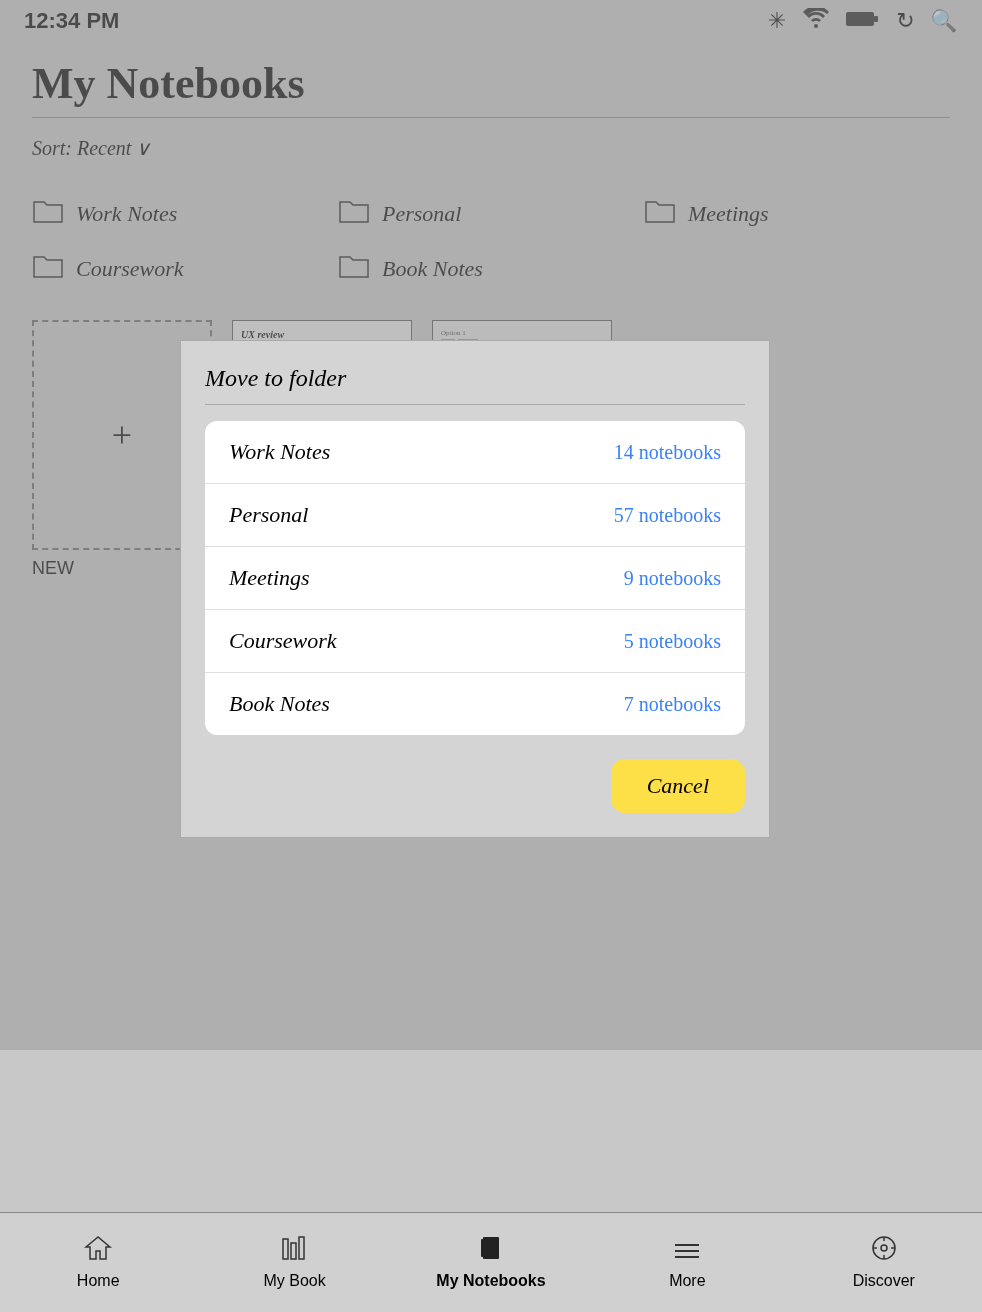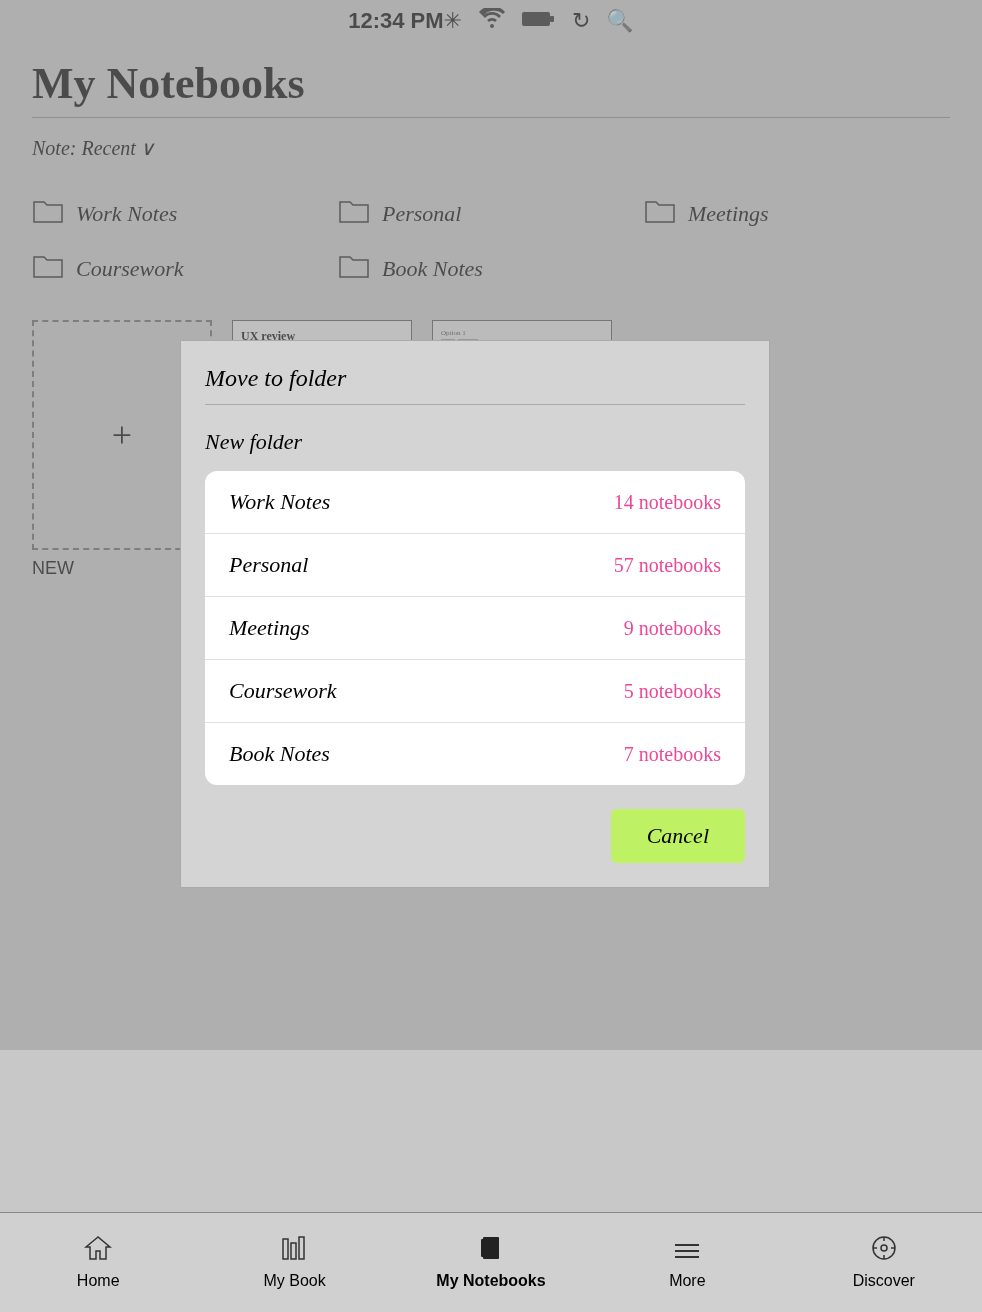--- a/index.html
+++ b/index.html
@@ -8,21 +8,21 @@
       height: 1312px;
       background: #c8c8c8;
       font-family: Georgia, 'Times New Roman', serif;
       position: relative;
       overflow: hidden;
     }
 
     
     .status-bar {
       display: flex;
-      justify-content: center;
+      justify-content: space-between;
       align-items: center;
       padding: 8px 24px;
       background: #c8c8c8;
     }
     .status-time {
       font-size: 22px;
       font-weight: bold;
       font-family: -apple-system, sans-serif;
     }
     .status-icons {
@@ -193,41 +193,42 @@
     }
     .folder-list-item:last-child {
       border-bottom: none;
     }
     .folder-list-name {
       font-size: 22px;
       font-style: italic;
     }
     .folder-list-count {
       font-size: 20px;
-      color: #ec4899;
+      color: #3b82f6;
     }
 
     
     .dialog-buttons {
       display: flex;
       justify-content: flex-end;
       gap: 12px;
     }
     .btn {
       padding: 14px 36px;
       font-size: 22px;
       font-family: Georgia, serif;
       font-style: italic;
       border: none;
       border-radius: 6px;
       background: #c0c0c0;
       cursor: pointer;
     }
     .btn-cancel {
-      background: #bef264;
+      background: #fde047;
+      border-radius: 14px;
     }
     .btn-move {
       background: #b0b0b0;
     }
 
     
     .bottom-nav {
       position: absolute;
       bottom: 0;
       left: 0;
@@ -283,21 +284,21 @@
   </div>
 </div>
 
 <div class="page-header">
   <div class="page-title">My Notebooks</div>
   <hr class="header-divider">
 </div>
 
 <div class="sort-bar">
   <div class="sort-label">
-    <span>Note: Recent</span>
+    <span>Sort: Recent</span>
     <span>∨</span>
   </div>
 </div>
 
 <div class="folders-grid">
   <div class="folder-item">
     <span class="folder-icon">
       <svg width="32" height="28" viewBox="0 0 32 28">
           <path d="M2 6h10l3 3h15v17H2z" fill="none" stroke="#222" stroke-width="1.5"></path>
         </svg>
@@ -343,21 +344,21 @@
   <div style="display:flex;flex-direction:column;align-items:flex-start;">
     <div class="new-notebook">
       <span class="new-icon">+</span>
     </div>
     <span class="new-label">NEW</span>
   </div>
 
   <div style="display:flex;flex-direction:column;align-items:flex-start;">
     <div class="notebook-thumb">
       <div class="notebook-thumb-content">
-        <div style="font-size:12px;font-weight:bold;">UX review</div>
+        <div style="font-size:10px;font-weight:bold;font-style:italic;">UX review</div>
         <div style="margin-top:4px;display:grid;grid-template-columns:1fr 1fr;gap:2px;">
           <div style="height:20px;background:#ddd;border:1px solid #bbb;font-size:5px;padding:2px;">Note 1<br>Note 2</div>
           <div style="height:20px;background:#ddd;border:1px solid #bbb;"></div>
           <div style="height:20px;background:#ddd;border:1px solid #bbb;font-size:5px;padding:2px;">2011 Table</div>
           <div style="height:20px;background:#ddd;border:1px solid #bbb;font-size:5px;padding:1px;">OK Count</div>
         </div>
       </div>
     </div>
     <div style="font-size:16px;font-style:italic;margin-top:4px;">w</div>
     <div class="dots-menu">•••</div>
@@ -391,21 +392,20 @@
     <div style="font-size:16px;font-style:italic;margin-top:4px;">Scale options</div>
     <div class="scale-dots">•••</div>
   </div>
 </div>
 
 <div class="overlay"></div>
 
 <div class="dialog-container">
   <div class="dialog-title">Move to folder</div>
   <hr class="dialog-divider">
-  <div class="new-folder-option">New folder</div>
 
   <div class="folder-list-card">
     <div class="folder-list-item">
       <span class="folder-list-name">Work Notes</span>
       <span class="folder-list-count">14 notebooks</span>
     </div>
     <div class="folder-list-item">
       <span class="folder-list-name">Personal</span>
       <span class="folder-list-count">57 notebooks</span>
     </div>

